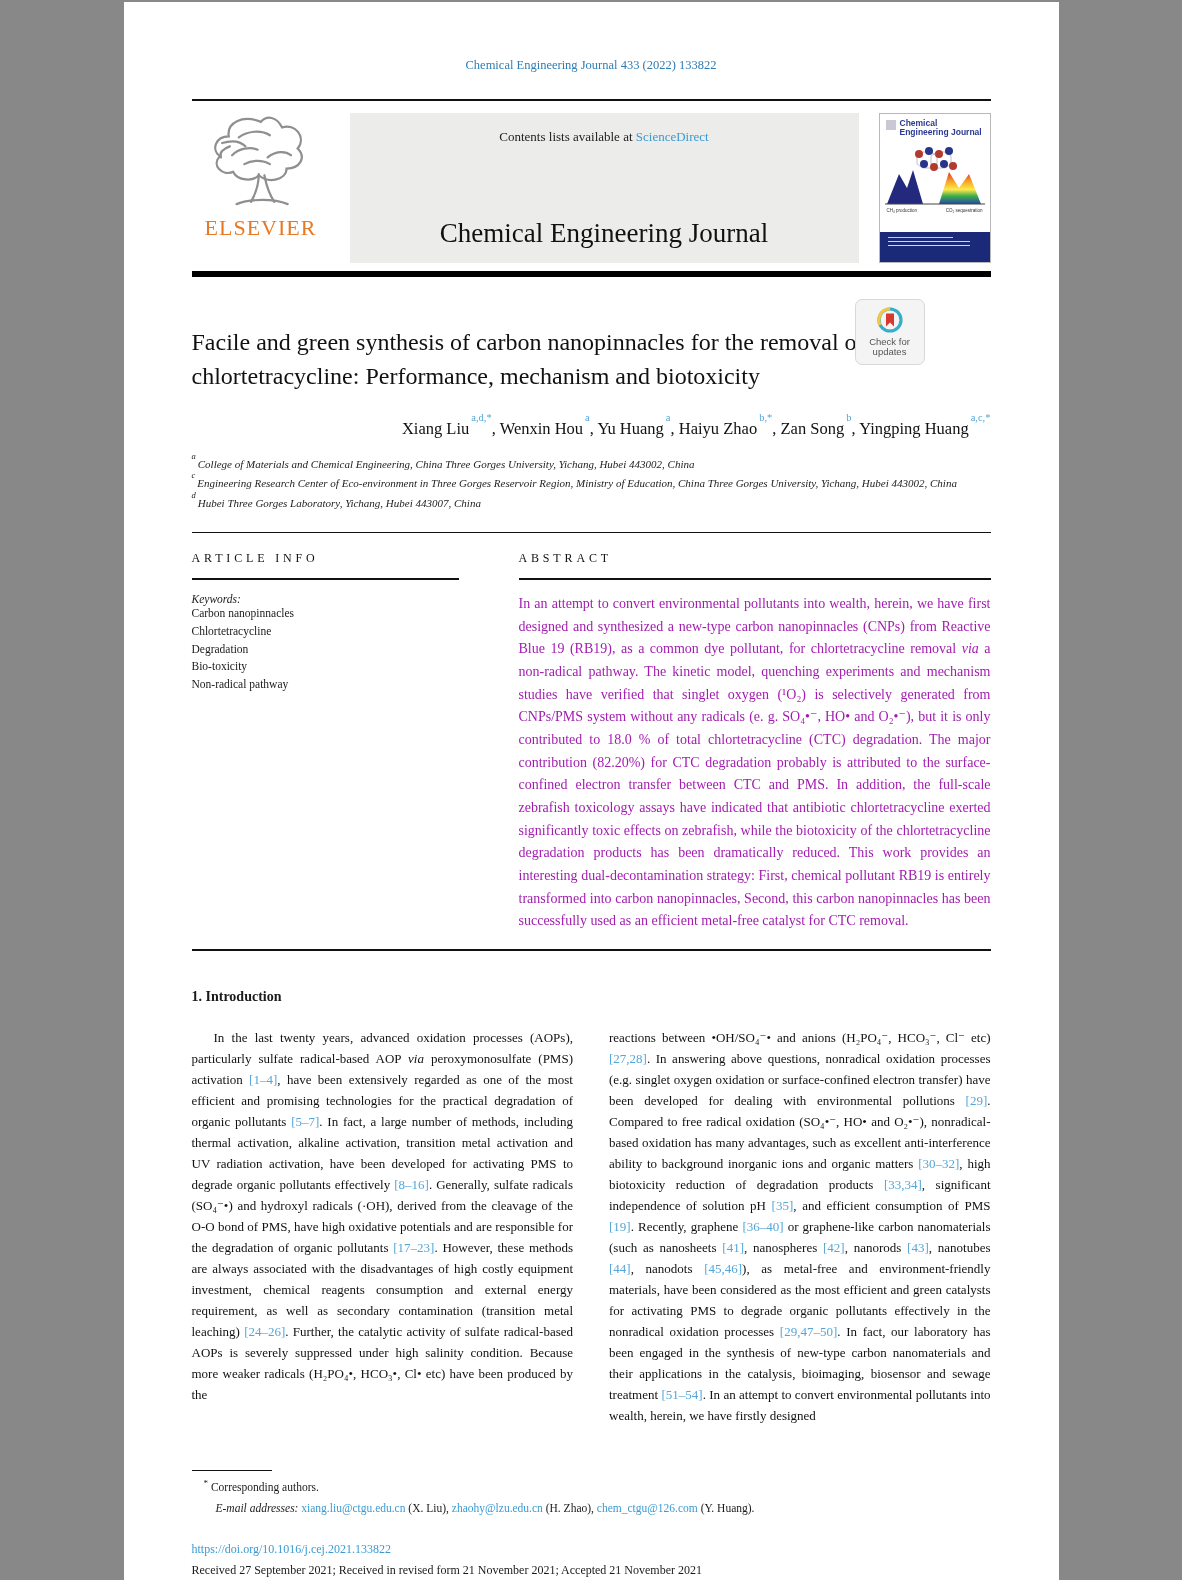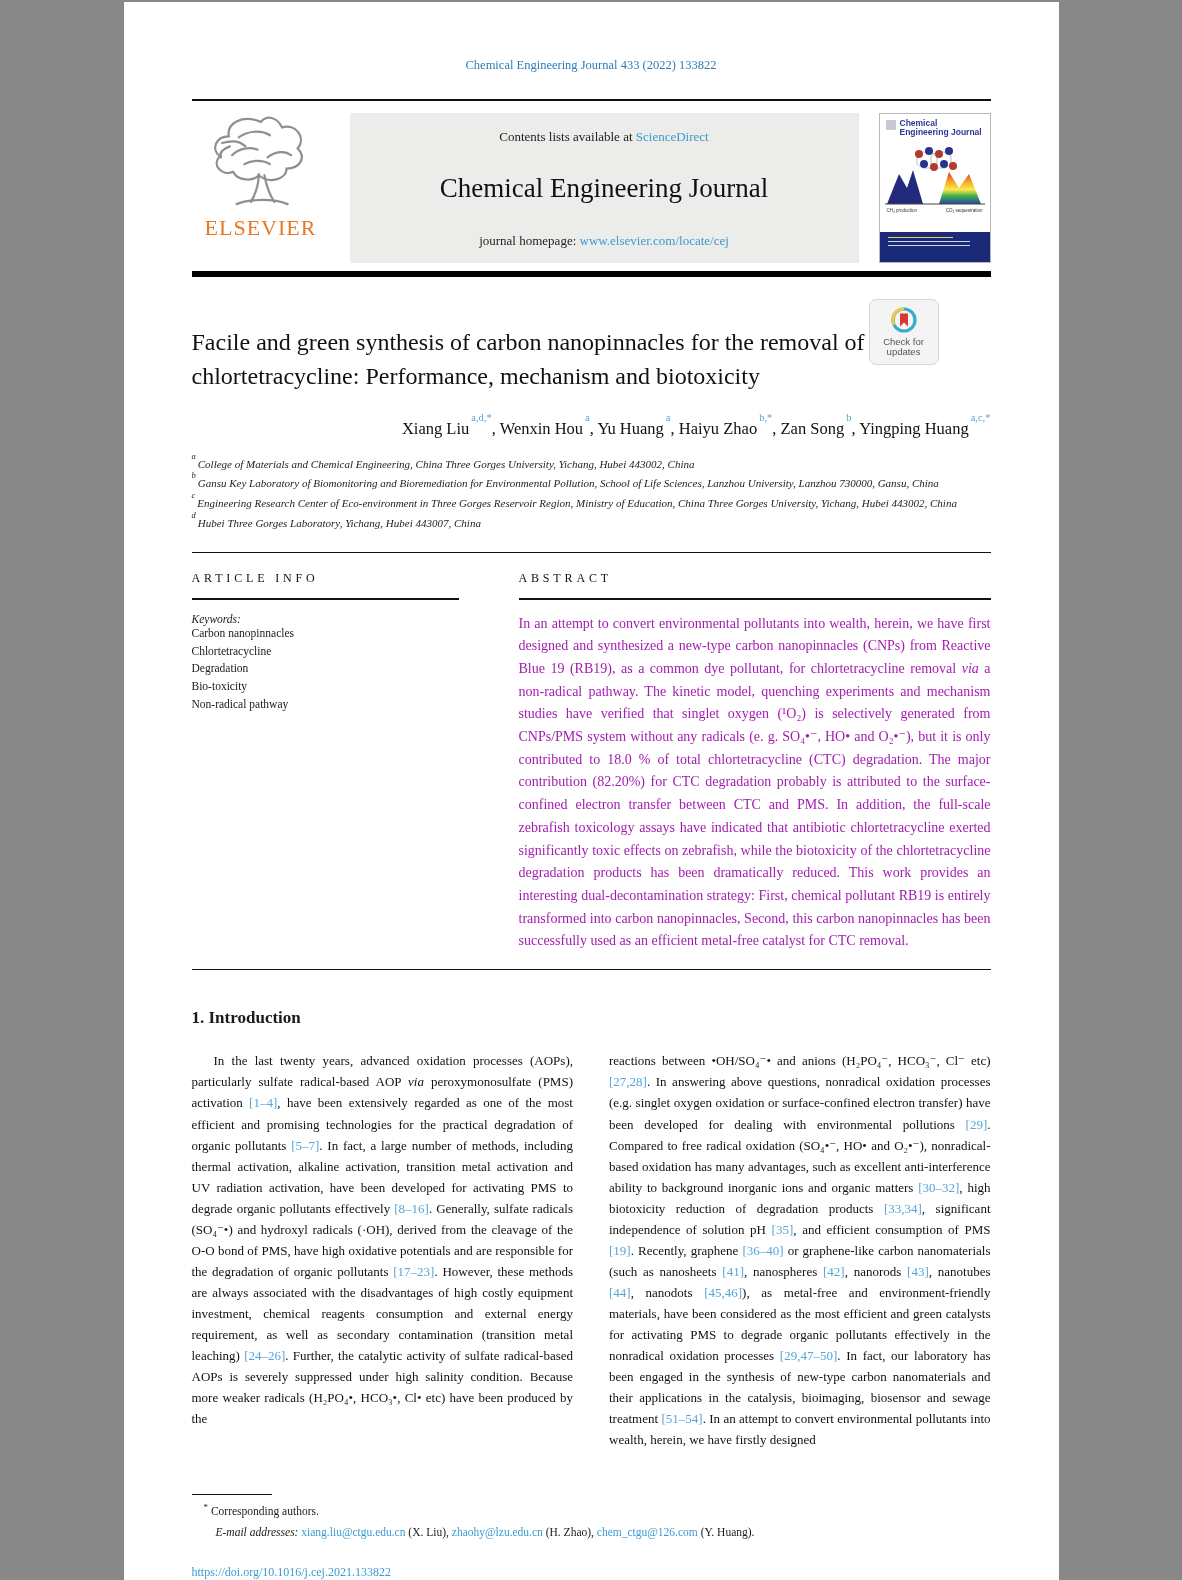--- a/index.html
+++ b/index.html
@@ -32,41 +32,41 @@
   .cover-title{font-size:8.5px;line-height:1.12;color:#2b3990;font-weight:bold;text-align:left;}
   .cover svg.cover-art{display:block;margin:2px auto 0;}
   .cover-captions{display:flex;justify-content:space-between;padding:0 7px 2px;font-size:4.5px;color:#333;}
   .cover-band{margin-top:auto;background:#1b2a78;height:30px;padding:5px 8px;display:flex;flex-direction:column;gap:3px;}
   .cover-band i{display:block;height:1.5px;background:#e8d44d;width:70%;}
   .cover-band i+i{background:#cfd6f0;width:88%;height:1px;}
   .rule-thick{margin-top:8px;height:6px;background:#000;}
   
   .title-wrap{position:relative;margin-top:48px;}
   h1.atitle{font-size:24px;font-weight:normal;line-height:1.45;width:840px;color:#111;}
-  .badge{position:absolute;top:-26px;right:52px;width:70px;background:#f4f4f4;border:1px solid #d8d8d8;
+  .badge{position:absolute;top:-26px;right:66px;width:70px;background:#f4f4f4;border:1px solid #d8d8d8;
          border-radius:7px;padding:5px 3px 6px;text-align:center;font-family:"Liberation Sans",sans-serif;
          font-size:9.5px;line-height:1.15;color:#555;cursor:pointer;}
   .badge svg{display:block;margin:0 auto 2px;}
   
   .authors{margin-top:24px;font-size:16.5px;color:#111;text-align:right;}
   .authors .asup{color:var(--cite);font-size:10.5px;position:relative;top:-6px;margin-left:2px;}
   .affils{margin-top:14px;font-size:11px;font-style:italic;line-height:1.65;color:#222;}
   .affils .fsup{font-size:8.5px;position:relative;top:-4px;margin-right:2px;}
   
   .sec-rule{margin-top:20px;}
   .info-abs{display:flex;margin-top:18px;}
   .info-col{width:267px;flex:0 0 auto;}
   .abs-col{margin-left:60px;flex:1;}
   .sec-heading{font-size:12px;letter-spacing:0.32em;color:#111;}
   .under-rule{margin-top:12px;height:1.5px;background:#111;}
   .kw-label{margin-top:13px;font-size:11.5px;font-style:italic;}
   .kw-item{font-size:11.5px;line-height:1.55;}
   .abs-body{margin-top:13px;font-size:14px;line-height:1.62;text-align:justify;color:#a21caf;}
   
-  .intro-head{margin-top:38px;font-size:17px;font-weight:bold;}
+  .intro-head{margin-top:38px;font-size:14px;font-weight:bold;}
   .cols{display:flex;gap:36px;margin-top:22px;}
   .col{flex:1;font-size:13px;line-height:1.62;text-align:justify;color:#111;}
   .col.first{text-indent:22px;}
   
   .foot-rule{margin-top:44px;width:80px;height:1px;background:#111;}
   .footnote{font-size:11.5px;line-height:1.8;color:#1a1a1a;}
   .fn-line1{margin-top:4px;padding-left:12px;}
   .fn-line1 sup{font-size:9px;}
   .fn-line2{padding-left:24px;}
   .footer-meta{margin-top:20px;font-size:12px;line-height:1.8;}
@@ -97,23 +97,20 @@
         </g>
       </svg>
       <div class="logo-word">ELSEVIER</div>
     </div>
 
     <div class="header-box">
       <div class="contents-line">
         <span>Contents lists available at </span><a class="lnk">ScienceDirect</a>
       </div>
       <div class="journal-title">Chemical Engineering Journal</div>
-      <div class="homepage-line">
-        <span>journal homepage: </span><a class="lnk">www.elsevier.com/locate/cej</a>
-      </div>
     </div>
 
     <div class="cover">
       <div class="cover-top">
         <div class="cover-logo-sq"></div>
         <div class="cover-title">Chemical Engineering Journal</div>
       </div>
       <svg class="cover-art" width="104" height="66" viewBox="0 0 104 66">
         <defs>
           <linearGradient id="rb" x1="0" y1="0" x2="0" y2="1">
@@ -168,21 +165,20 @@
       <span>updates</span>
     </div>
   </div>
 
   <div class="authors">
     <span class="author"><span>Xiang Liu</span><sup class="asup">a,d,*</sup><span>, </span></span><span class="author"><span>Wenxin Hou</span><sup class="asup">a</sup><span>, </span></span><span class="author"><span>Yu Huang</span><sup class="asup">a</sup><span>, </span></span><span class="author"><span>Haiyu Zhao</span><sup class="asup">b,*</sup><span>, </span></span><span class="author"><span>Zan Song</span><sup class="asup">b</sup><span>, </span></span><span class="author"><span>Yingping Huang</span><sup class="asup">a,c,*</sup><span></span></span>
   </div>
 
   <div class="affils">
     <div><sup class="fsup">a</sup><span>College of Materials and Chemical Engineering, China Three Gorges University, Yichang, Hubei 443002, China</span></div>
-    <div><sup class="fsup">b</sup><span>Gansu Key Laboratory of Biomonitoring and Bioremediation for Environmental Pollution, School of Life Sciences, Lanzhou University, Lanzhou 730000, Gansu, China</span></div>
     <div><sup class="fsup">c</sup><span>Engineering Research Center of Eco-environment in Three Gorges Reservoir Region, Ministry of Education, China Three Gorges University, Yichang, Hubei 443002, China</span></div>
     <div><sup class="fsup">d</sup><span>Hubei Three Gorges Laboratory, Yichang, Hubei 443007, China</span></div>
   </div>
 
   <div class="rule-full sec-rule"></div>
 
   <div class="info-abs">
     <div class="info-col">
       <div class="sec-heading">ARTICLE INFO</div>
       <div class="under-rule"></div>

